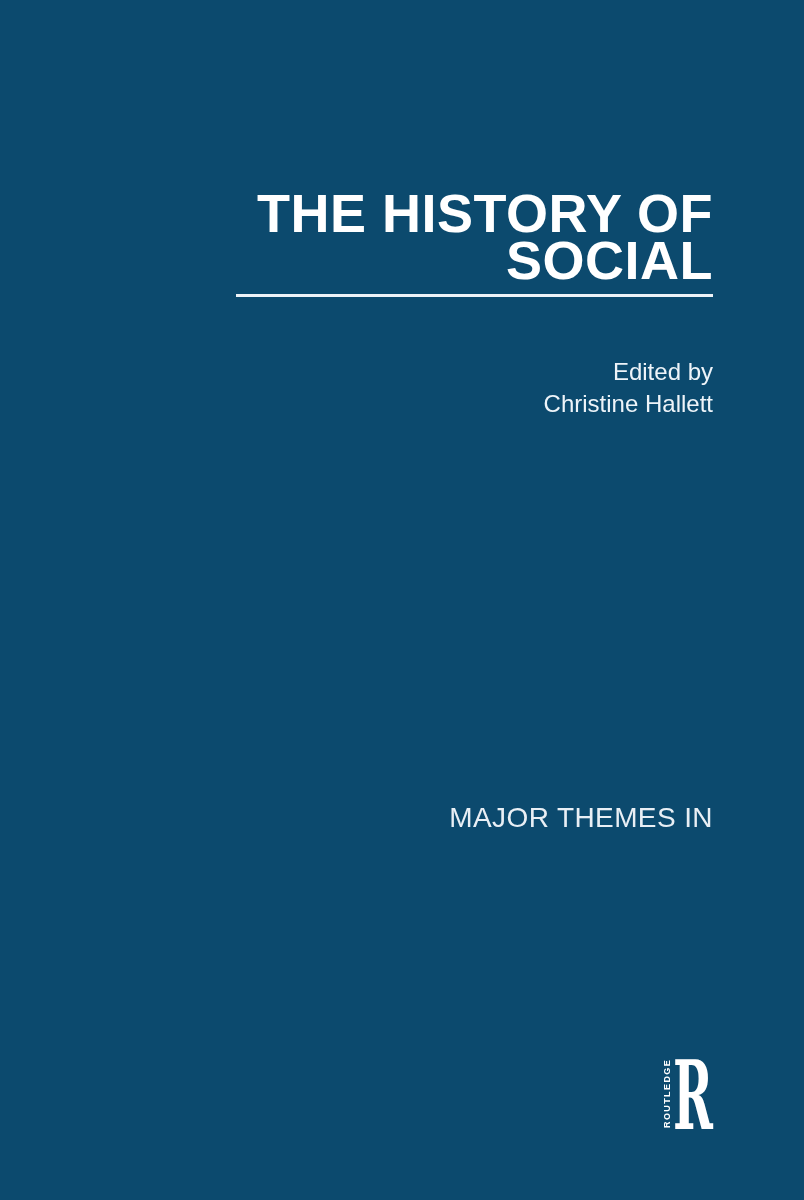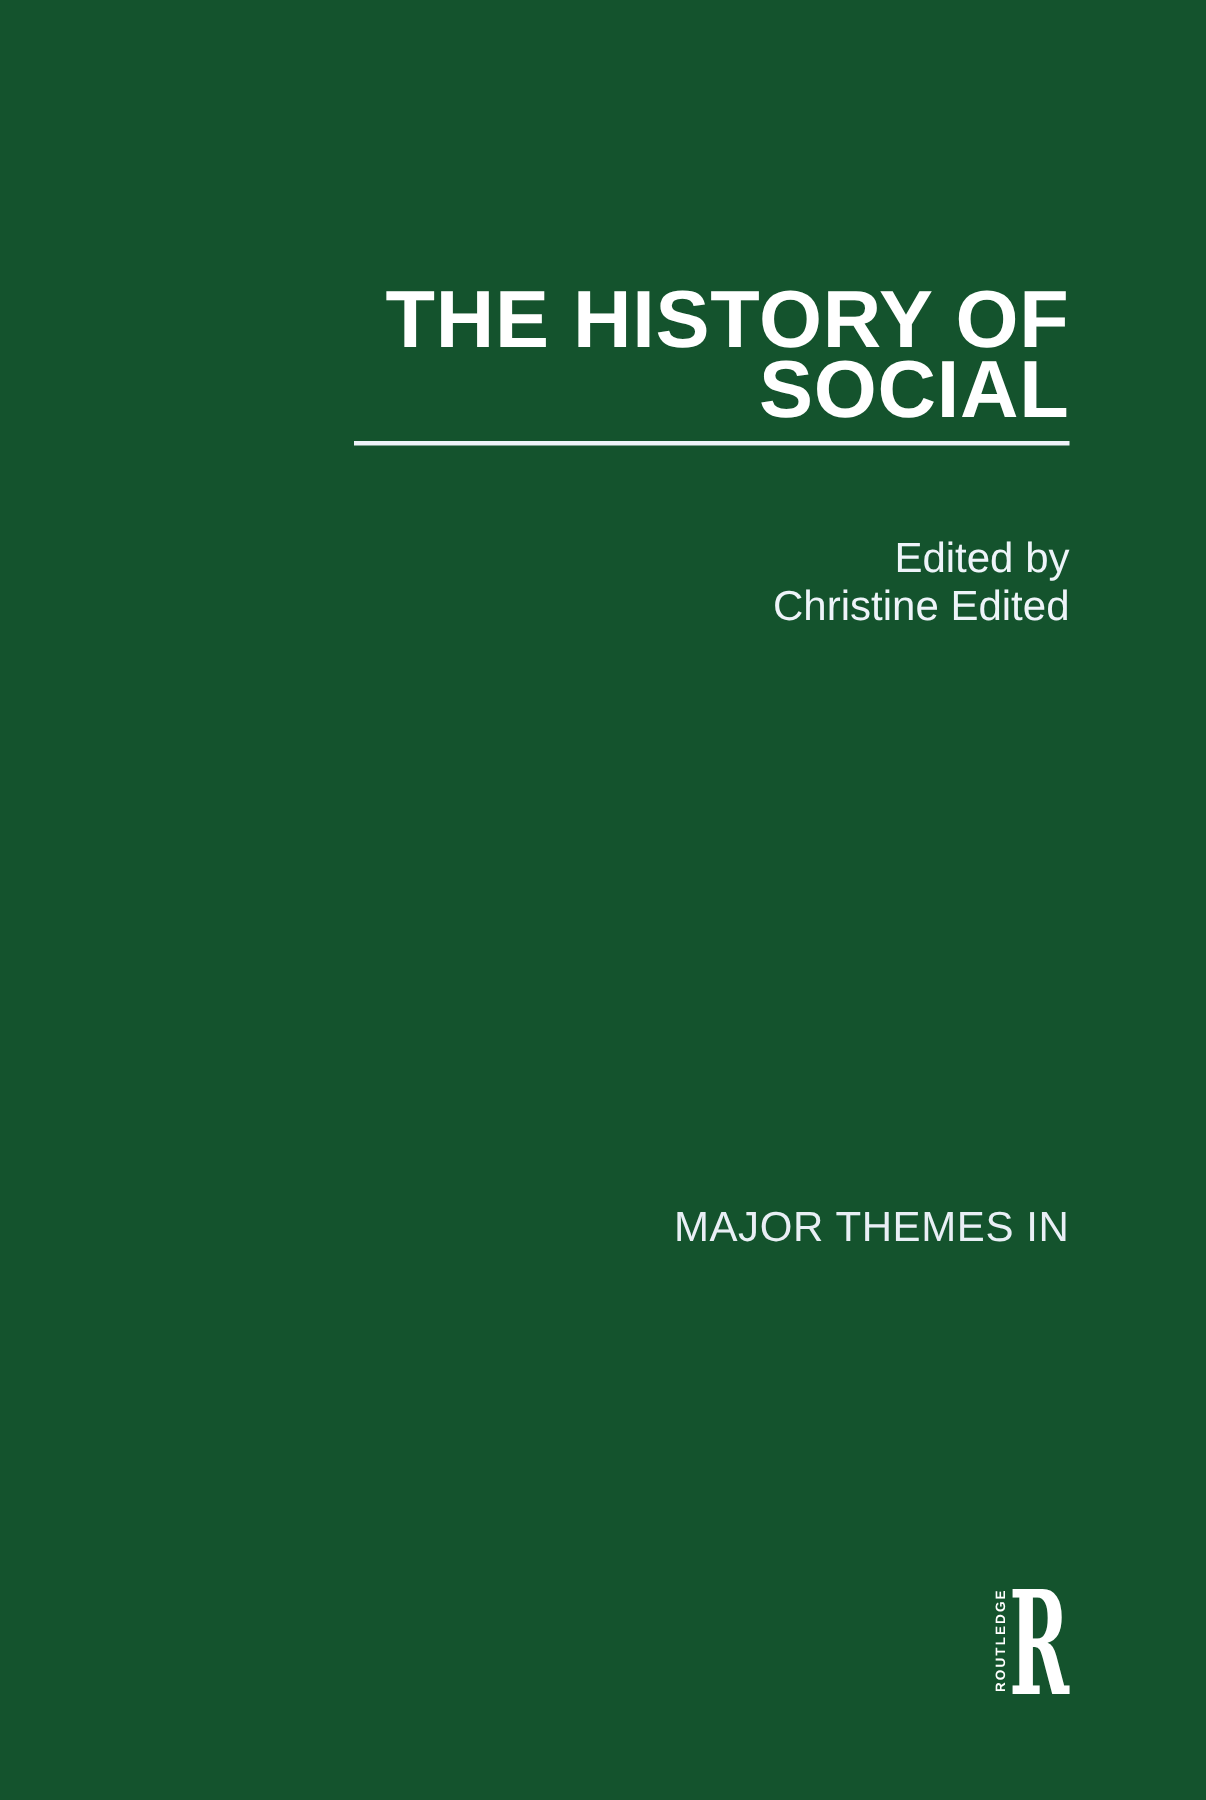--- a/index.html
+++ b/index.html
@@ -4,21 +4,21 @@
 <style>
   html, body {
     margin: 0;
     padding: 0;
     background: #ffffff;
   }
   .cover {
     position: relative;
     width: 804px;
     height: 1200px;
-    background: #14532d;
+    background: #0c4a6e;
     overflow: hidden;
     font-family: "Liberation Sans", sans-serif;
   }
 
   
   .title-block {
     position: absolute;
     top: 190px;
     right: 91px;
     text-align: right;
@@ -39,21 +39,21 @@
     height: 3px;
     background: #eef3f8;
   }
 
   
   .editor-block {
     position: absolute;
     top: 356px;
     right: 91px;
     text-align: right;
-    font-size: 28px;
+    font-size: 24px;
     line-height: 32px;
     color: #eef4f9;
   }
 
   
   .series-block {
     position: absolute;
     top: 802px;
     right: 91px;
     text-align: right;
@@ -109,21 +109,21 @@
   <header class="title-block">
     <h1 class="title">
       <span class="title-line">THE HISTORY OF</span>
       <span class="title-line">SOCIAL</span>
     </h1>
     <div class="underline"></div>
   </header>
 
   <div class="editor-block">
     <div>Edited by</div>
-    <div>Christine Edited</div>
+    <div>Christine Hallett</div>
   </div>
 
   <div class="series-block">
     <div>MAJOR THEMES IN</div>
   </div>
 
   <div class="logo">
     <span class="logo-wordmark">ROUTLEDGE</span>
     <span class="logo-r">R</span>
   </div>

